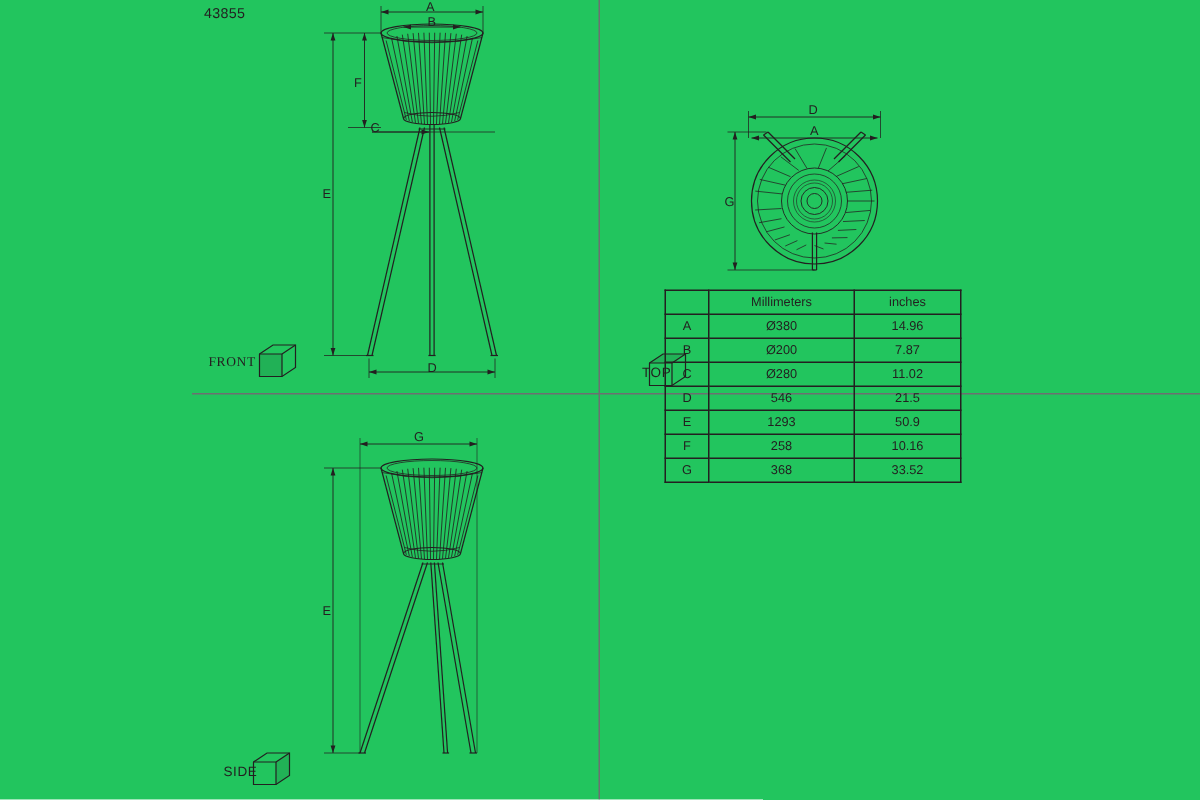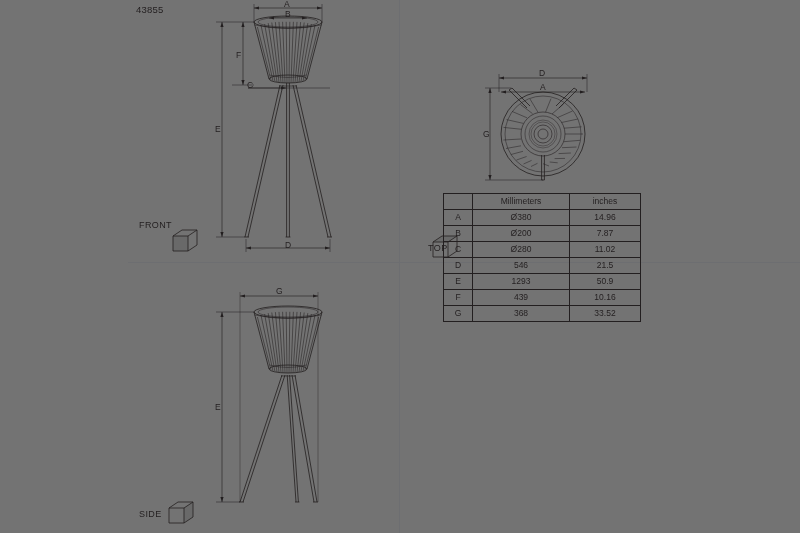--- a/index.html
+++ b/index.html
@@ -11,21 +11,21 @@
     width: 800px;
     height: 533px;
     font-family: "Liberation Sans", sans-serif;
     color: #231f20;
     overflow: hidden;
   }
   #sheet {
     position: relative;
     width: 800px;
     height: 533px;
-    background: #737373;
+    background: #22c55e;
   }
   .abs { position: absolute; }
 
   
   .divider-h {
     position: absolute;
     left: 128px;
     top: 262px;
     width: 672px;
     height: 1px;
@@ -50,23 +50,23 @@
     color: #231f20;
   }
 
   
   .view-label {
     position: absolute;
     font-size: 9px;
     letter-spacing: 0.4px;
     color: #231f20;
   }
-  #label-front { left: 139px; top: 220px; }
+  #label-front { left: 139px; top: 236px; font-family: Liberation Serif, serif; }
   #label-top   { left: 428px; top: 243px; }
-  #label-side  { left: 139px; top: 509px; text-align: center; }
+  #label-side  { left: 149px; top: 509px; text-align: center; }
 
   .cube-icon { position: absolute; }
 
   
   .dim-letter {
     position: absolute;
     font-size: 8.5px;
     color: #231f20;
   }
 
@@ -403,21 +403,21 @@
         <td class="c-mm">546</td>
         <td class="c-in">21.5</td>
       </tr>
       <tr>
         <td class="c-key">E</td>
         <td class="c-mm">1293</td>
         <td class="c-in">50.9</td>
       </tr>
       <tr>
         <td class="c-key">F</td>
-        <td class="c-mm">439</td>
+        <td class="c-mm">258</td>
         <td class="c-in">10.16</td>
       </tr>
       <tr>
         <td class="c-key">G</td>
         <td class="c-mm">368</td>
         <td class="c-in">33.52</td>
       </tr>
     </tbody>
   </table>
 

